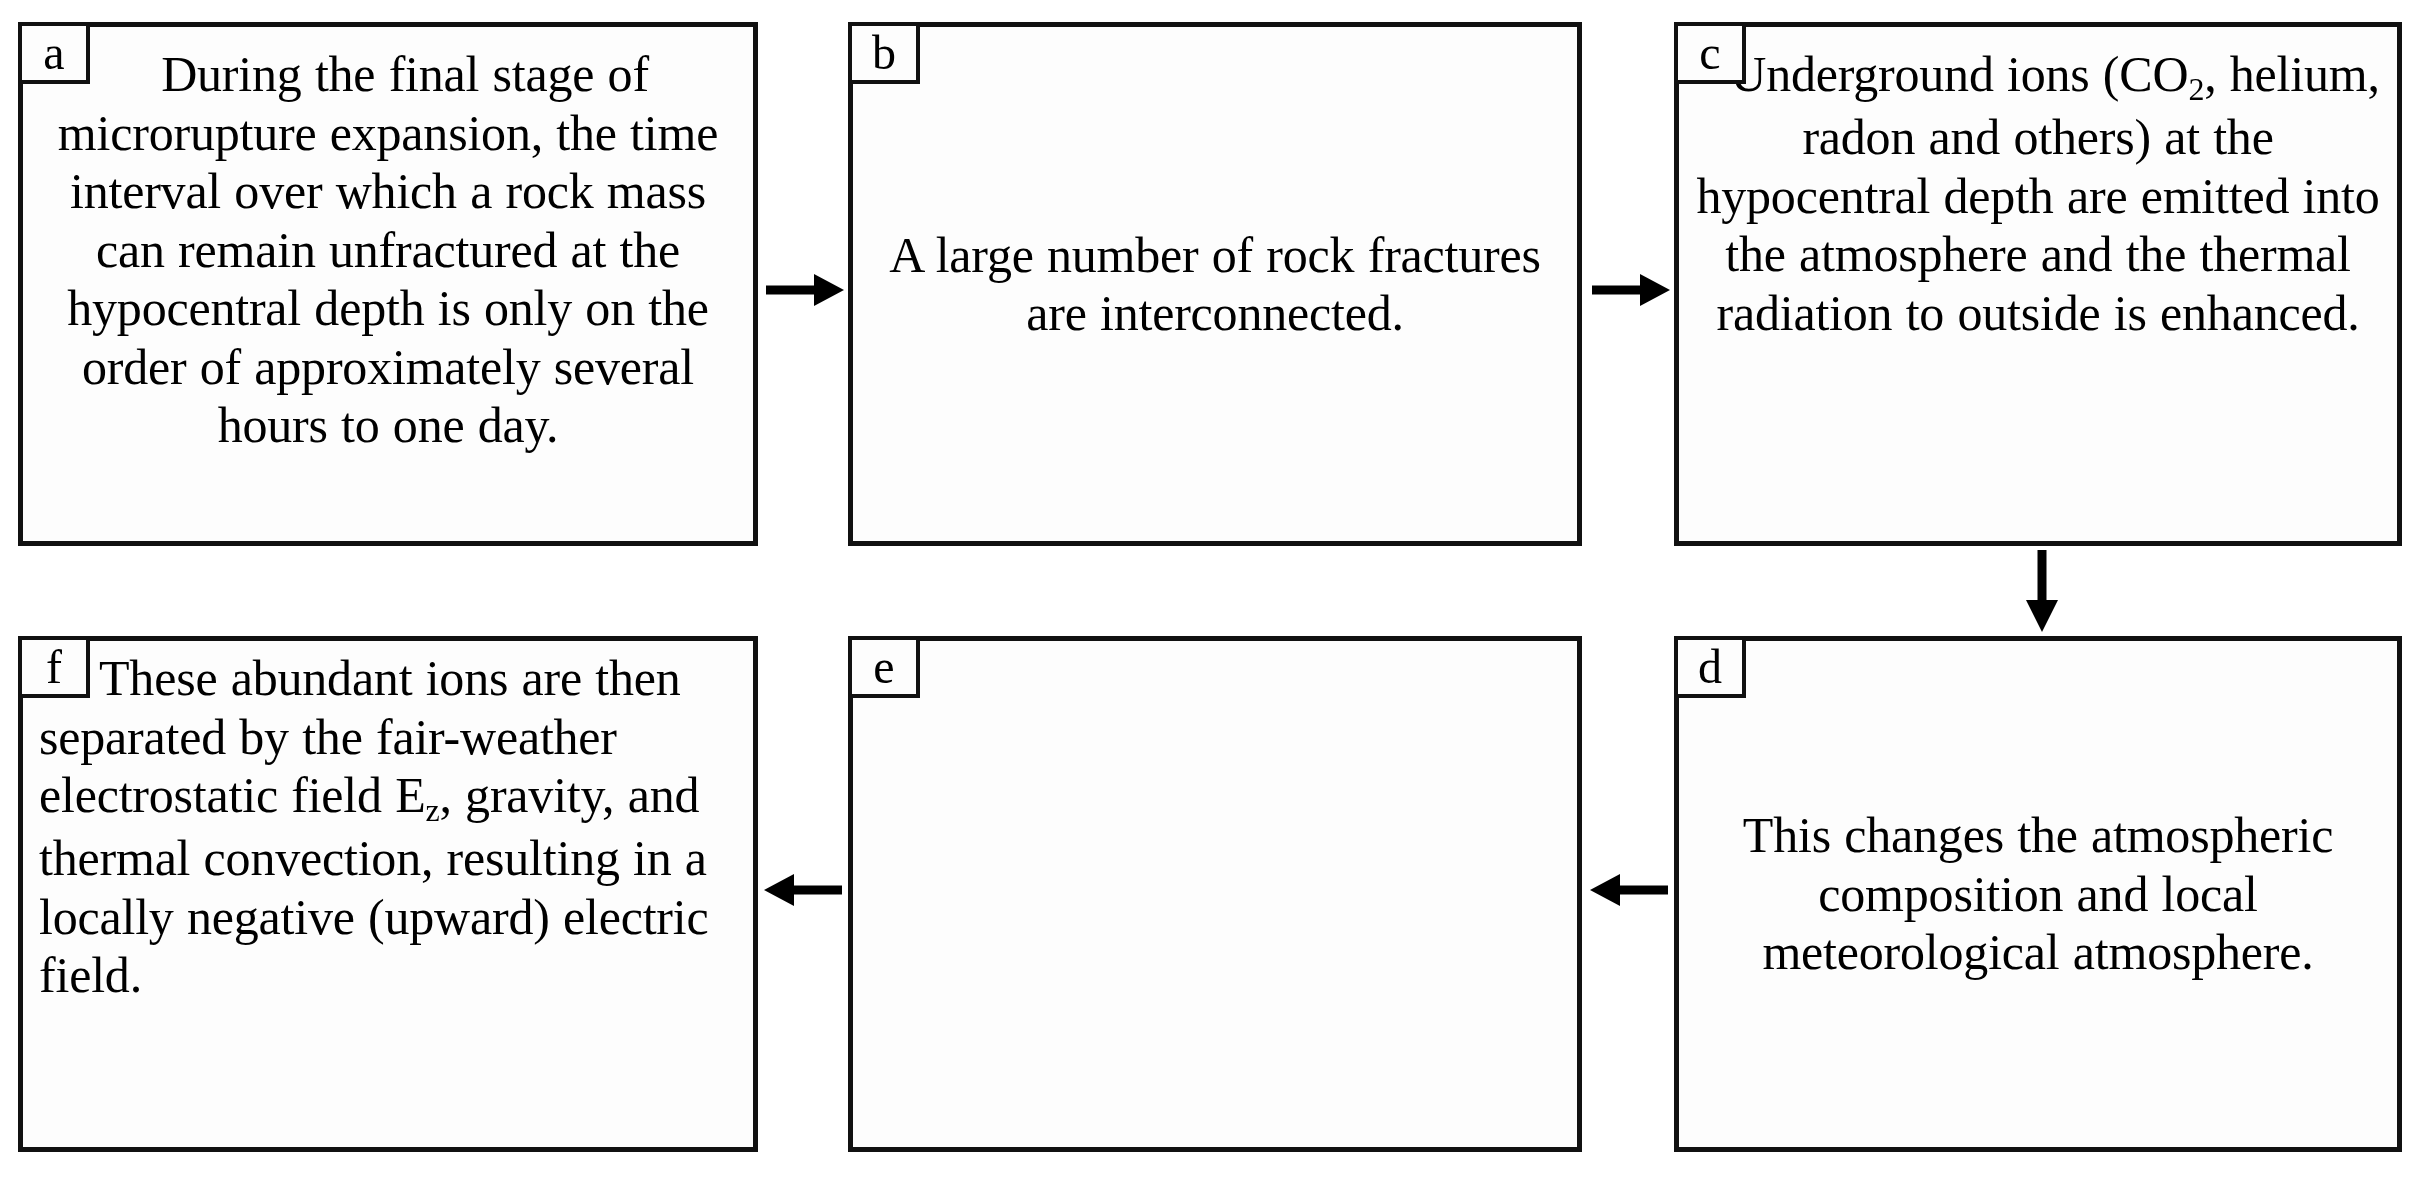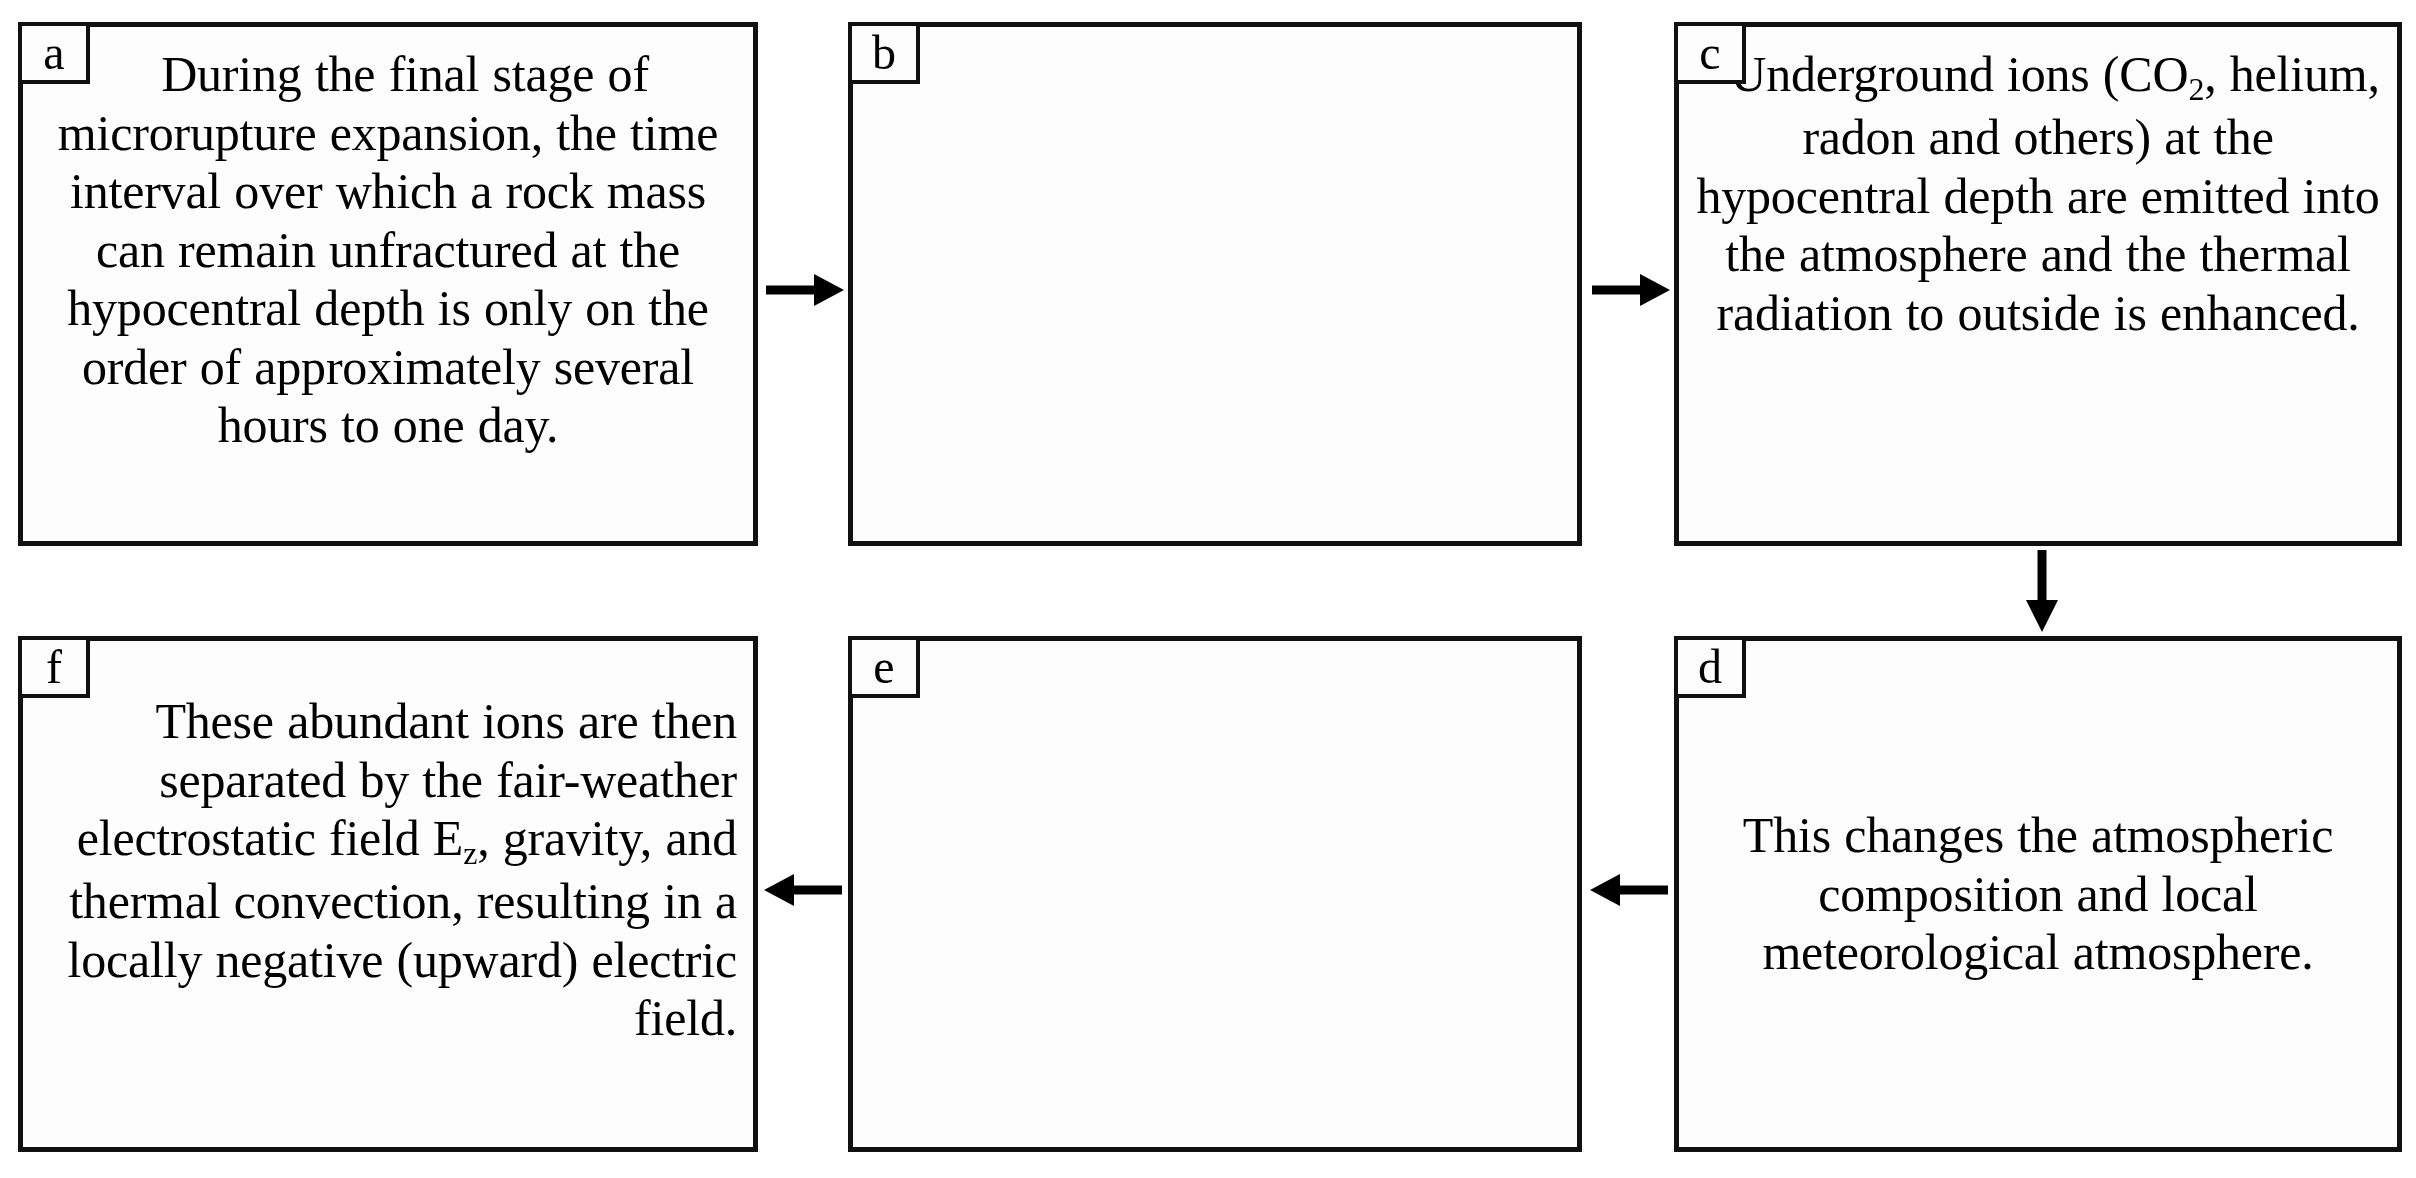--- a/index.html
+++ b/index.html
@@ -75,22 +75,21 @@
   #box-e { left: 848px;  top: 636px; width: 734px;  height: 516px; }
   #box-d { left: 1674px; top: 636px; width: 728px;  height: 516px; }
 
   
   #box-a .box-text,
   #box-c .box-text,
   #box-e .box-text { text-indent: 34px; }
 
   #box-f .box-text {
     text-indent: 60px;
-    text-align: right;
-    margin-top: 43px;
+    text-align: left;
   }
 
   
   #box-b .box-text,
   #box-d .box-text { text-indent: 0; }
 
   
   #box-f { align-items: flex-start; }
   #box-f .box-text { padding-top: 8px; }
 
@@ -128,20 +127,21 @@
 
   <div class="arrow" id="arrow-a-b">
     <svg viewBox="0 0 84 84" width="84" height="84" aria-hidden="true">
       <line x1="4" y1="42" x2="58" y2="42" stroke="#000" stroke-width="9"></line>
       <polygon points="52,26 82,42 52,58" fill="#000"></polygon>
     </svg>
   </div>
 
   <div class="flow-box" id="box-b">
     <span class="box-label">b</span>
+    <div class="box-text">A large number of rock fractures are interconnected.</div>
   </div>
 
   <div class="arrow" id="arrow-b-c">
     <svg viewBox="0 0 84 84" width="84" height="84" aria-hidden="true">
       <line x1="4" y1="42" x2="58" y2="42" stroke="#000" stroke-width="9"></line>
       <polygon points="52,26 82,42 52,58" fill="#000"></polygon>
     </svg>
   </div>
 
   <div class="flow-box" id="box-c">

